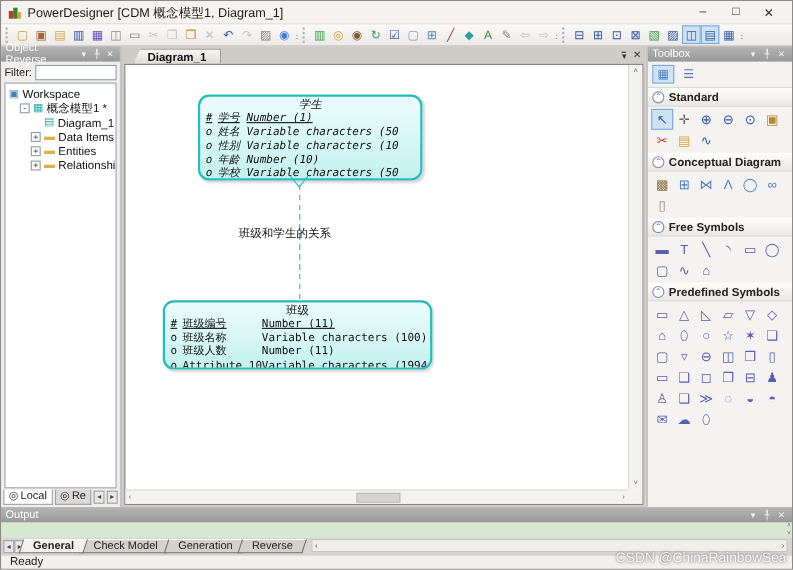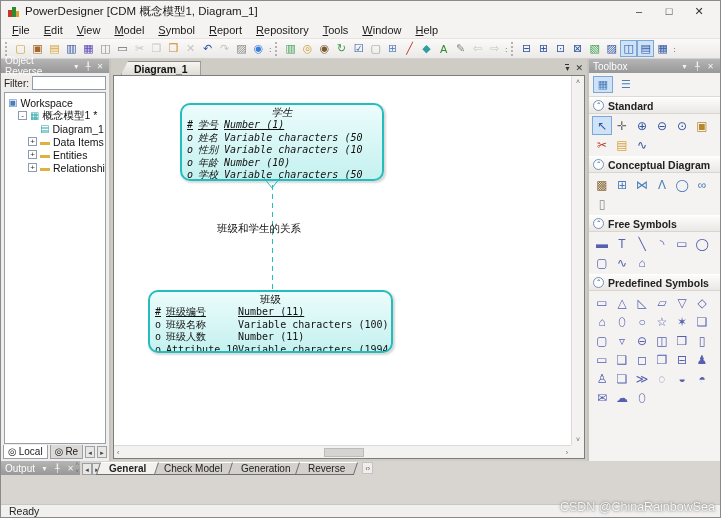--- a/index.html
+++ b/index.html
@@ -76,21 +76,21 @@
   .viewbtns { display:flex; gap:3px; padding:3px 4px; border-bottom:1px solid #dcdad7; flex:none; }
   .vbtn { width:20px; height:17px; display:flex; align-items:center; justify-content:center; font-size:11px; color:#4a7ebb; }
   .vbtn.sel { background:#cfe3f7; border:1px solid #7da7d8; }
   .tbx-head { height:17px; display:flex; align-items:center; gap:4px; padding:0 4px; background:linear-gradient(#fcfcfb,#eae8e5); border-top:1px solid #fff; border-bottom:1px solid #d9d6d2; font-size:10.5px; font-weight:bold; color:#222; flex:none; }
   .circ { width:11px; height:11px; flex:none; border:1px solid #7591b8; border-radius:50%; color:#4a6da0; font-size:8px; line-height:9px; text-align:center; background:#fff; }
   .tbx-grid { display:flex; flex-wrap:wrap; padding:2px 3px; }
   .tbx-icon { width:20px; height:19px; display:flex; align-items:center; justify-content:center; font-size:12px; color:#5560b0; }
   .tbx-icon.sel { background:#cfe3f7; border:1px solid #7da7d8; }
 
   
-  .output { height:43px; flex:none; display:flex; flex-direction:row; }
+  .output { height:43px; flex:none; display:flex; flex-direction:column; }
   .ogreen { height:14px; background:#d7e8d2; position:relative; flex:none; }
   .garrows { position:absolute; right:1px; top:0; display:flex; flex-direction:column; font-size:6px; color:#666; line-height:7px; }
   .otabrow { height:15px; background:#d8d5d0; display:flex; align-items:flex-start; padding:1px 2px 0 2px; flex:none; }
   .otab { height:13px; padding:0 10px; font-size:10px; color:#222; background:#d4d1cc; border:1px solid #6f6f6f; border-top-color:#fff; margin-left:-4px; transform:skewX(-18deg); display:flex; align-items:center; }
   .otab > span { transform:skewX(18deg); display:block; }
   .otab.sel { background:#f2f1ee; font-weight:bold; z-index:2; }
   .oscroll { flex:1; height:12px; margin:0 2px 0 6px; background:#efeeec; border:1px solid #c5c3c0; display:flex; justify-content:space-between; align-items:center; font-size:7px; color:#555; padding:0 2px; }
 
   
   .statusbar { height:13px; background:#f1f0ee; border-top:1px solid #c9c7c4; font-size:10.5px; color:#222; display:flex; align-items:center; padding:0 8px; flex:none; }
@@ -108,32 +108,20 @@
         <rect x="9" y="6" width="3" height="6" fill="#e0a030"></rect>
       </svg>
     <span class="title-text">PowerDesigner [CDM 概念模型1, Diagram_1]</span>
     <div class="wctrls">
       <span class="wbtn">–</span>
       <span class="wbtn">□</span>
       <span class="wbtn">✕</span>
     </div>
   </div>
 
-  <div class="menubar" id="menubar">
-      <div class="menu-item">File</div>
-      <div class="menu-item">Edit</div>
-      <div class="menu-item">View</div>
-      <div class="menu-item">Model</div>
-      <div class="menu-item">Symbol</div>
-      <div class="menu-item">Report</div>
-      <div class="menu-item">Repository</div>
-      <div class="menu-item">Tools</div>
-      <div class="menu-item">Window</div>
-      <div class="menu-item">Help</div>
-    </div>
 
   <div class="toolbar" id="toolbar">
       <div class="grip"></div>
       <div class="tbicon" style="color: rgb(201, 162, 39);">▢</div>
       <div class="tbicon" style="color: rgb(165, 104, 42);">▣</div>
       <div class="tbicon" style="color: rgb(217, 164, 59);">▤</div>
       <div class="tbicon" style="color: rgb(47, 85, 164);">▥</div>
       <div class="tbicon" style="color: rgb(90, 72, 184);">▦</div>
       <div class="tbicon" style="color: rgb(138, 138, 138);">◫</div>
       <div class="tbicon" style="color: rgb(110, 110, 110);">▭</div>

